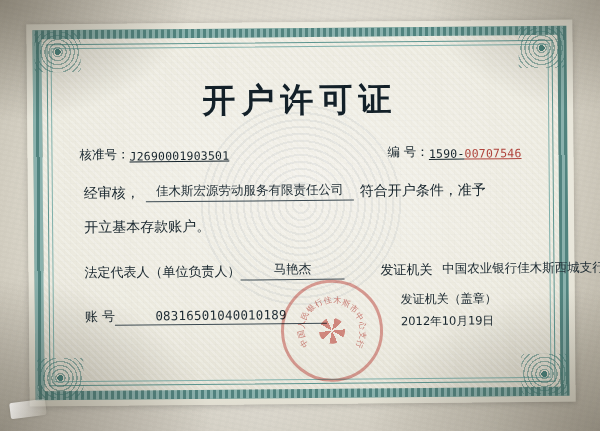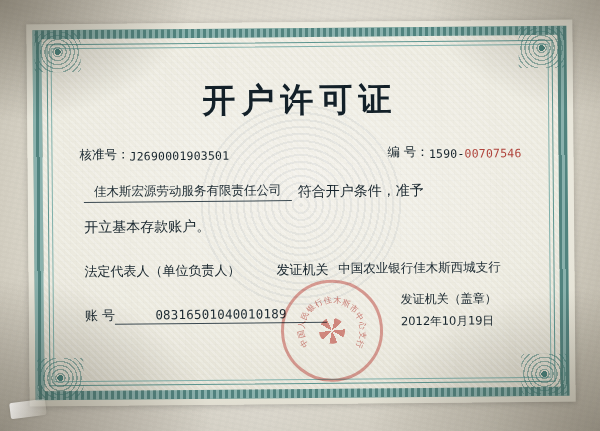--- a/index.html
+++ b/index.html
@@ -148,21 +148,21 @@
     align-items: flex-end;
     font-size: 12.5px;
     font-family: "DejaVu Sans", sans-serif;
   }
   .numrow {
     margin-top: 22px;
     padding: 0 18px;
     justify-content: space-between;
   }
   .label { white-space: nowrap; color: #16242c; }
-  .value { white-space: nowrap; color: #16242c; }
+  .value { white-space: nowrap; color: #16242c; text-decoration: underline; }
   .value.red { color: #b0443c; }
   .mono { font-family: "DejaVu Sans Mono", monospace; font-size: 11.5px; letter-spacing: .2px; }
 
   .body-line {
     margin-top: 20px;
     padding: 0 22px;
     gap: 6px;
     font-size: 14px;
   }
   .fill {
@@ -279,30 +279,32 @@
           <span class="value mono">J2690001903501</span>
         </div>
         <div class="row">
           <span class="label">编 号：</span>
           <span class="value mono">1590-</span>
           <span class="value mono red">00707546</span>
         </div>
       </div>
 
       <div class="row body-line">
+        <span class="label">经审核，</span>
         <span class="fill w-name">佳木斯宏源劳动服务有限责任公司</span>
         <span class="label">符合开户条件，准予</span>
       </div>
 
       <div class="row line2">
         <span class="label">开立基本存款账户。</span>
       </div>
 
       <div class="row line3">
         <span class="label">法定代表人（单位负责人）</span>
+        <span class="fill w-rep">马艳杰</span>
         <span class="spacer-mid"></span>
         <span class="label">发证机关</span>
         <span class="fill w-bank">中国农业银行佳木斯西城支行</span>
       </div>
 
       <div class="row line4">
         <span class="label">账 号</span>
         <span class="fill w-acct mono">08316501040010189</span>
       </div>
 

